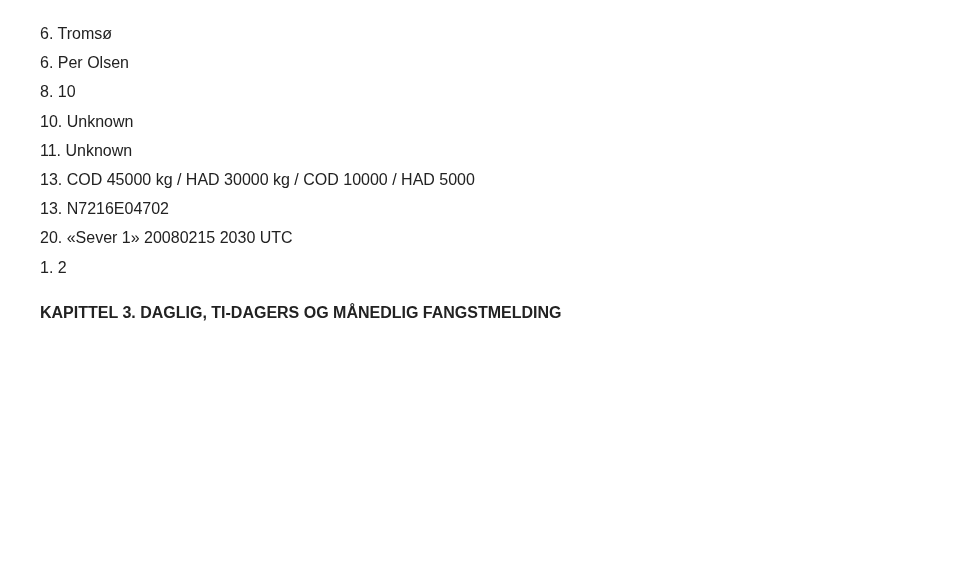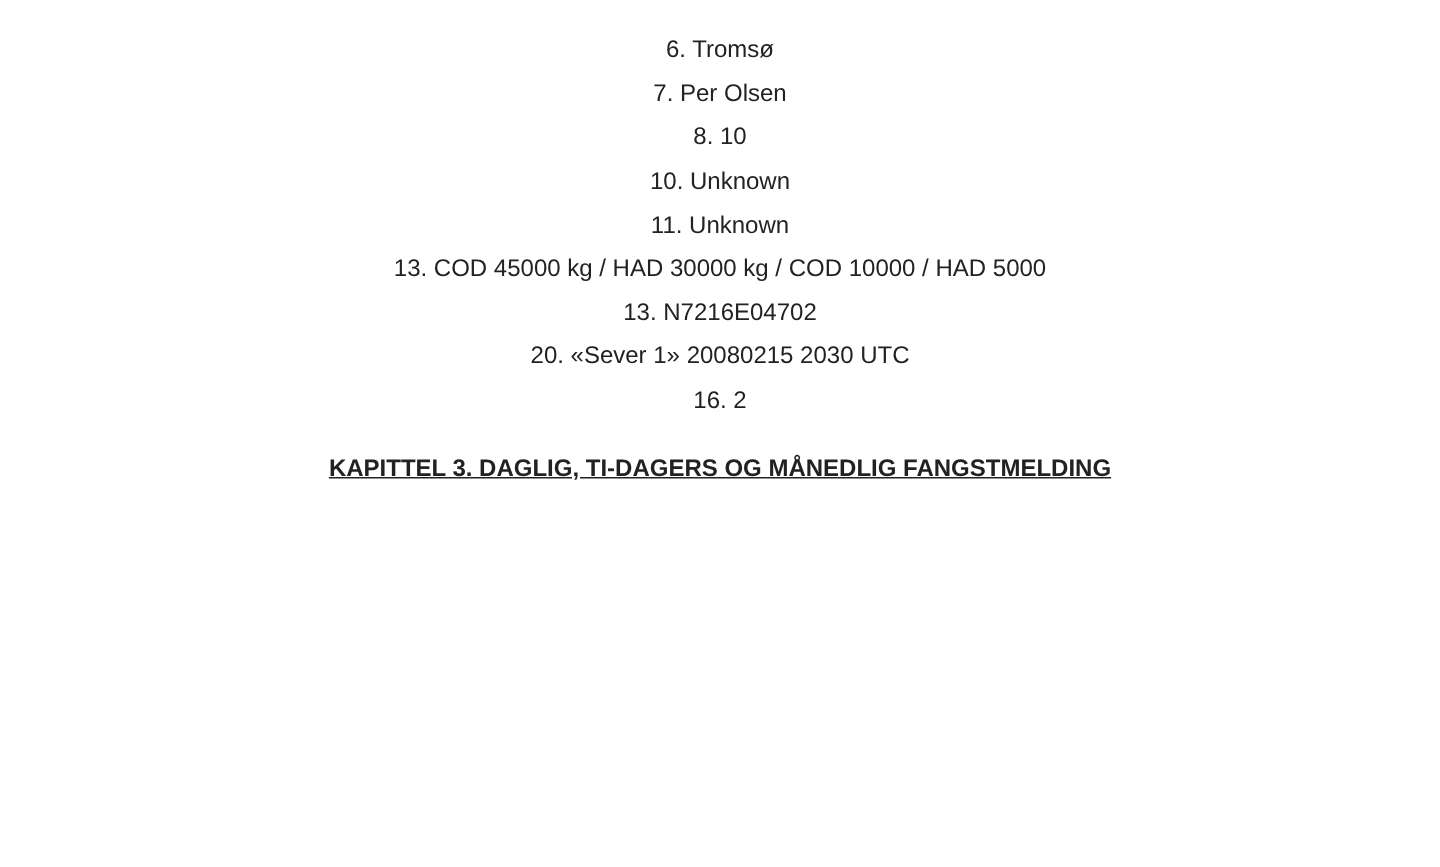--- a/index.html
+++ b/index.html
@@ -1,19 +1,18 @@
 <!DOCTYPE html>
 <html><head>
   <meta charset="utf-8">
   <style>
     * {
       margin: 0;
       padding: 0;
       box-sizing: border-box;
-      text-align: center;
     }
     body {
       background: #ffffff;
       font-family: Arial, sans-serif;
       font-size: 16px;
       color: #222222;
       padding: 20px 40px;
       width: 960px;
       min-height: 578px;
     }
@@ -22,44 +21,43 @@
     }
     .item-line {
       display: block;
       margin-bottom: 2px;
     }
     .kapittel {
       font-weight: bold;
       margin-top: 18px;
       margin-bottom: 6px;
       display: block;
-      text-decoration: underline;
     }
     .paragraph {
       margin-top: 14px;
       display: block;
       line-height: 1.6;
     }
   </style>
 </head>
 <body>
 
 <div class="content-block">
 
   <div>
 
   <span class="item-line">6. Tromsø</span>
-      <span class="item-line">7. Per Olsen</span>
+      <span class="item-line">6. Per Olsen</span>
       <span class="item-line">8. 10</span>
       <span class="item-line">10. Unknown</span>
       <span class="item-line">11. Unknown</span>
       <span class="item-line">13. COD 45000 kg / HAD 30000 kg / COD 10000 / HAD 5000</span>
       <span class="item-line">13. N7216E04702</span>
       <span class="item-line">20. «Sever 1» 20080215 2030 UTC</span>
-      <span class="item-line">16. 2</span>
+      <span class="item-line">1. 2</span>
     </div>
 
   <div>
     <span class="kapittel">KAPITTEL 3. DAGLIG, TI-DAGERS OG MÅNEDLIG FANGSTMELDING</span>
   </div>
 
   <div>
   </div>
 
 </div>

